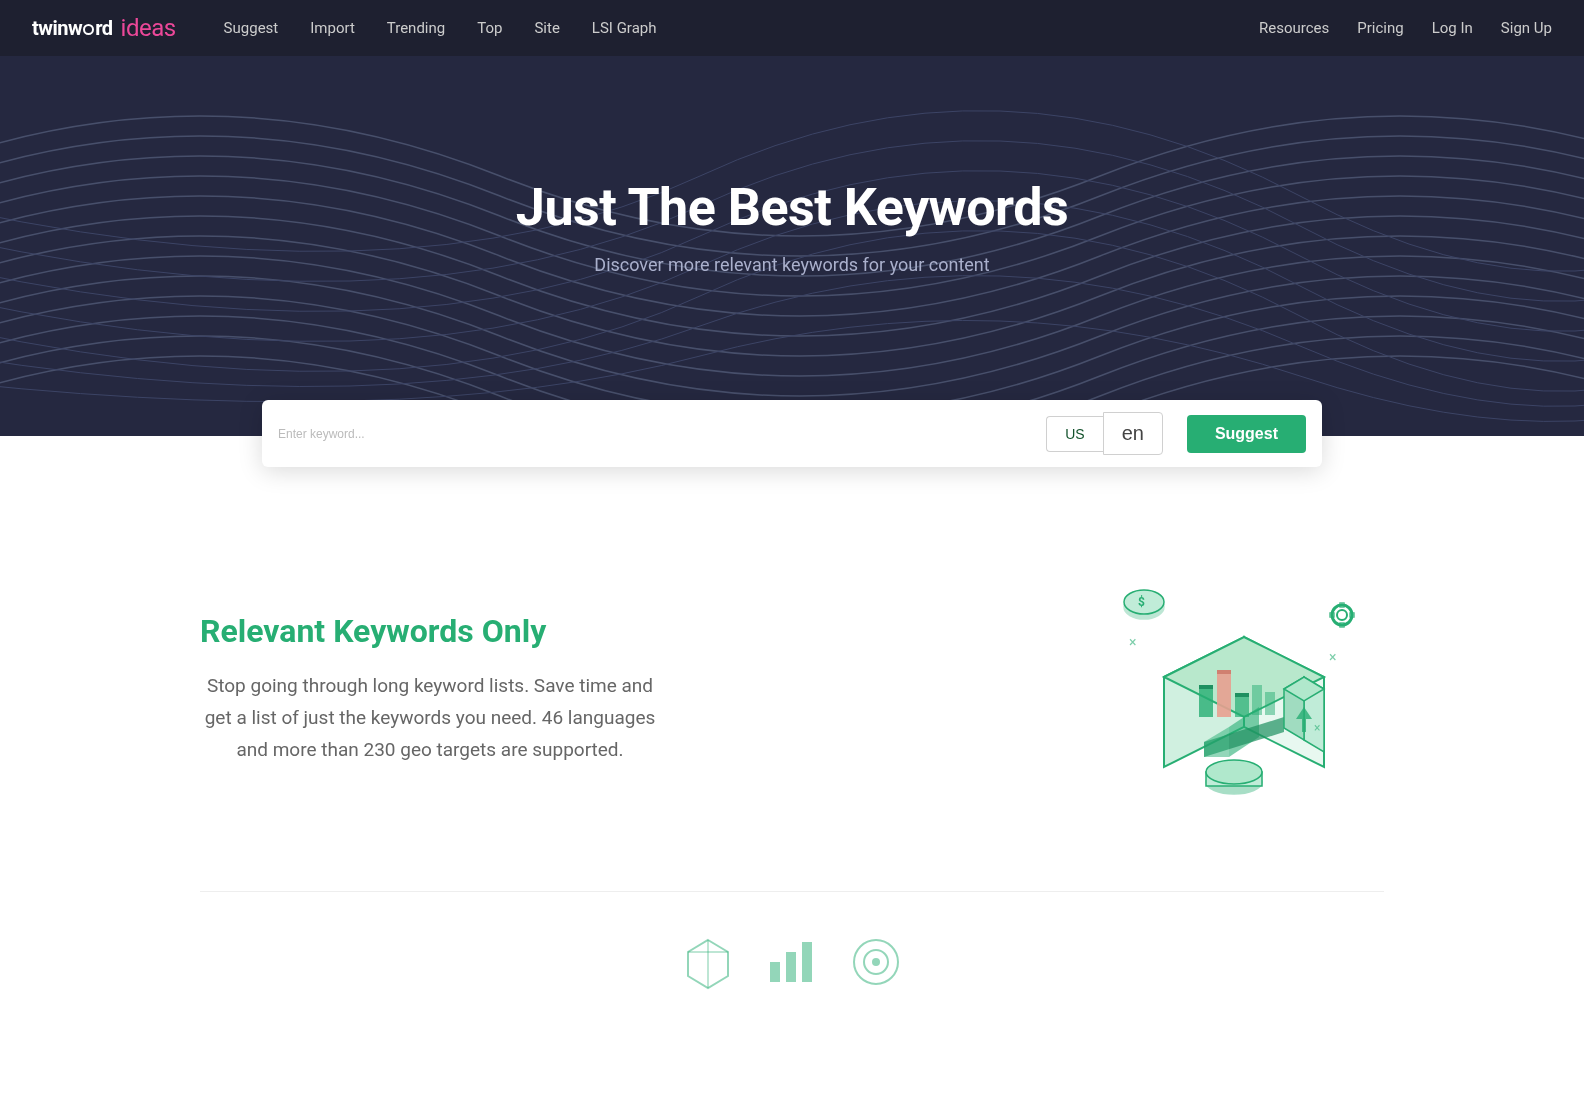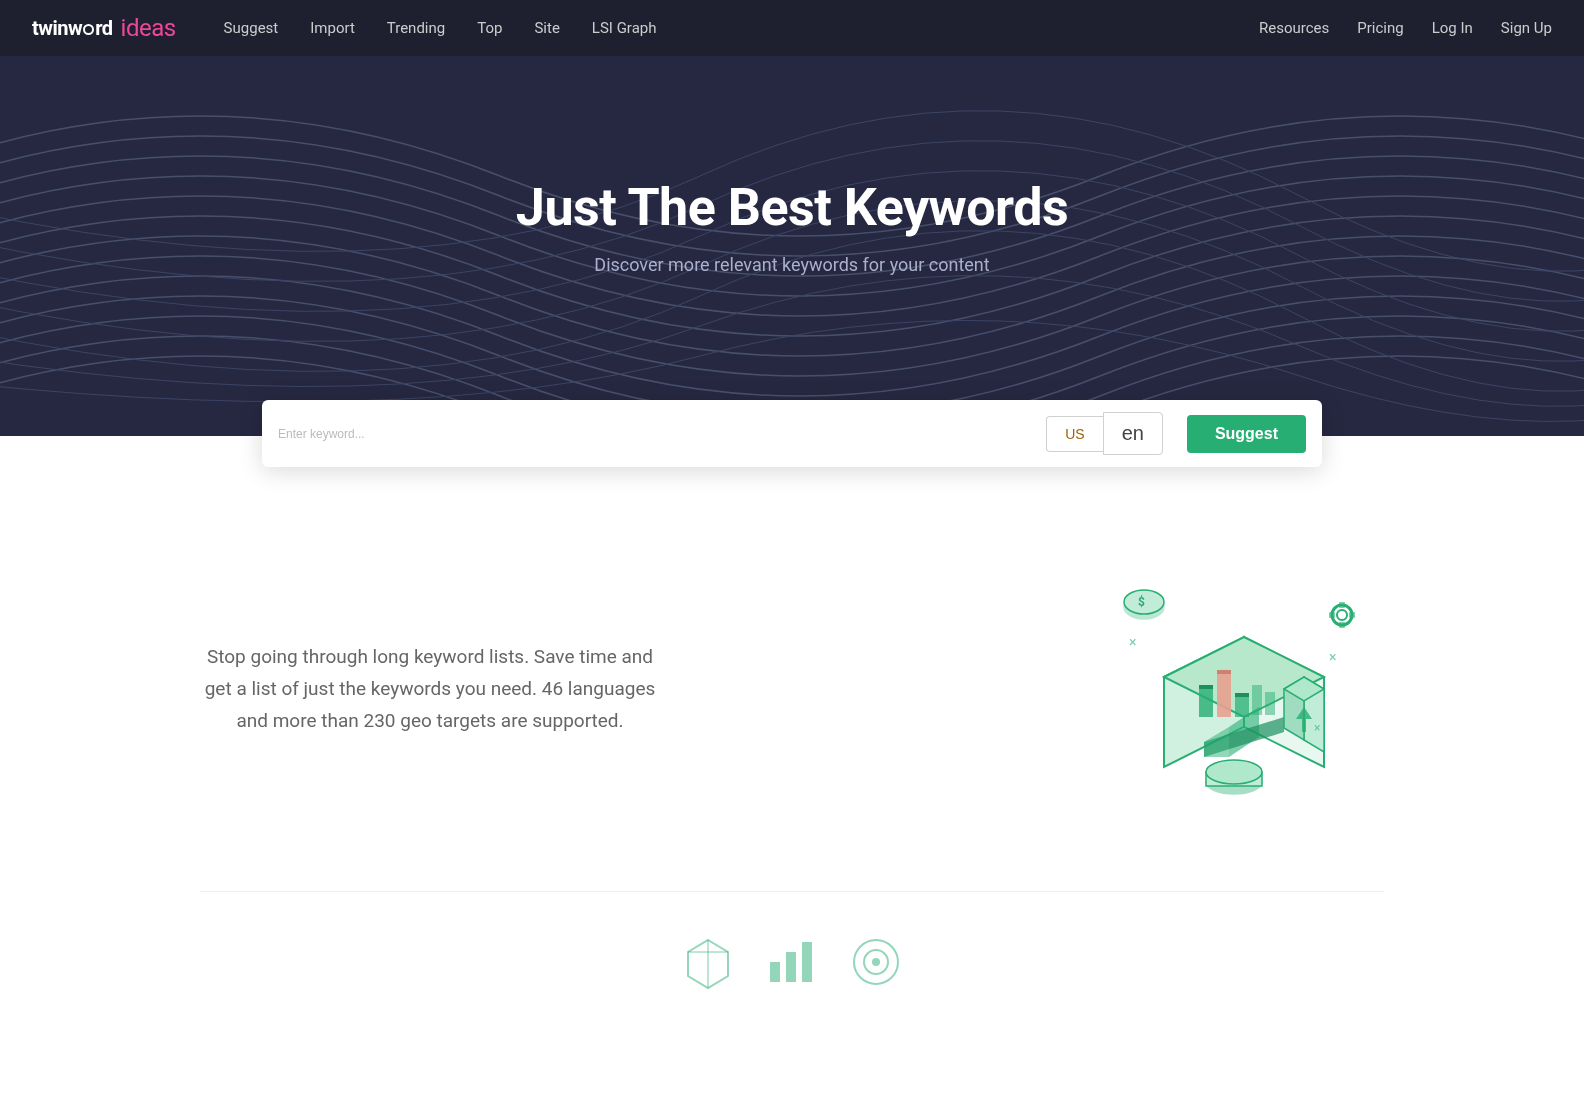--- a/index.html
+++ b/index.html
@@ -117,21 +117,21 @@
     .search-btn-group {
       display: flex;
       align-items: center;
       gap: 0;
     }
     .country-btn {
       border: 1px solid #d0d0d0;
       background: #fff;
       padding: 9px 18px;
       font-size: 14px;
-      color: #a16207;
+      color: #14532d;
       cursor: pointer;
       border-right: none;
       border-radius: 4px 0 0 4px;
     }
     .lang-btn {
       border: 1px solid #d0d0d0;
       background: #fff;
       padding: 9px 18px;
       font-size: 20px;
       color: #444;
@@ -262,20 +262,21 @@
     <div class="search-btn-group">
       <button class="country-btn">US</button>
       <button class="lang-btn">en</button>
     </div>
     <button class="suggest-btn">Suggest</button>
   </div>
 </div>
 
 <section class="features-section">
   <div class="features-text">
+    <h2>Relevant Keywords Only</h2>
     <p>Stop going through long keyword lists. Save time and get a list of just the keywords you need. 46 languages and more than 230 geo targets are supported.</p>
   </div>
 
   <div class="features-illustration">
     <svg viewBox="0 0 280 280" xmlns="http://www.w3.org/2000/svg">
 
       <g transform="translate(40, 30)">
 
         <polygon points="100,60 180,100 180,190 100,150" fill="#e8f8f0" stroke="#27ae73" stroke-width="2"></polygon>
 

